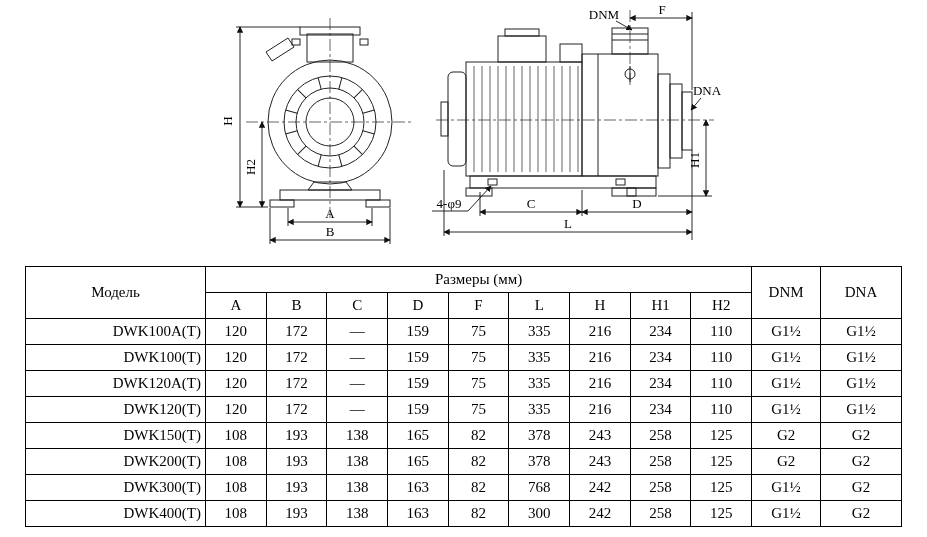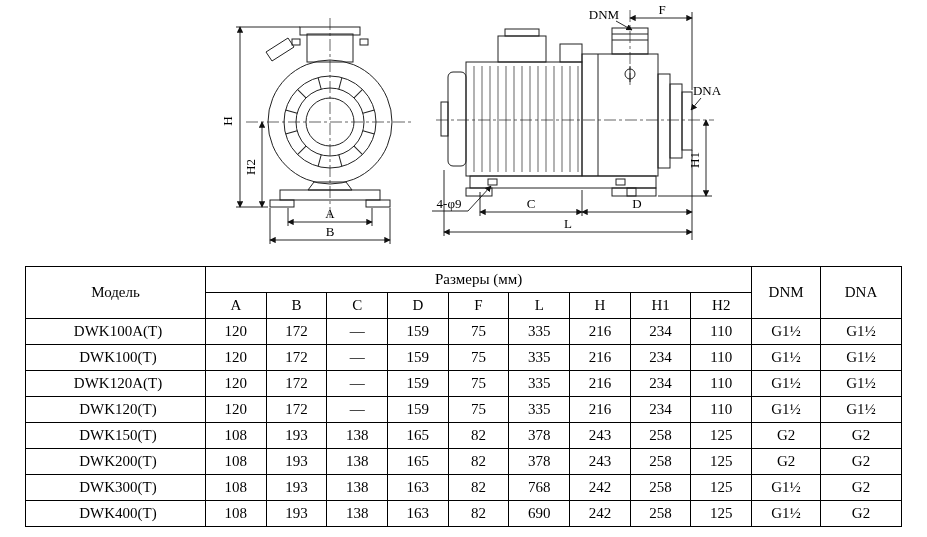--- a/index.html
+++ b/index.html
@@ -18,21 +18,21 @@
   table.dims th, table.dims td{
     border:1px solid #000;
     padding:3px 4px;
     text-align:center;
     font-weight:normal;
     height:19px;
     line-height:19px;
     white-space:nowrap;
     overflow:hidden;
   }
-  table.dims td.model{text-align:center;padding-left:9px;}
+  table.dims td.model{text-align:right;padding-left:9px;}
 </style>
 </head>
 <body>
 
 <div class="page">
 
   <div class="drawing-wrap">
   <svg width="927" height="258" viewBox="0 0 927 258" xmlns="http://www.w3.org/2000/svg">
     <defs>
       <marker id="arw" viewBox="0 0 10 10" refX="9" refY="5" markerWidth="7" markerHeight="7" orient="auto-start-reverse">
@@ -313,21 +313,21 @@
           <td>G1½</td>
           <td>G2</td>
         </tr>
         <tr>
           <td class="model">DWK400(T)</td>
           <td>108</td>
           <td>193</td>
           <td>138</td>
           <td>163</td>
           <td>82</td>
-          <td>690</td>
+          <td>300</td>
           <td>242</td>
           <td>258</td>
           <td>125</td>
           <td>G1½</td>
           <td>G2</td>
         </tr>
       </tbody>
   </table>
 
 </div>

